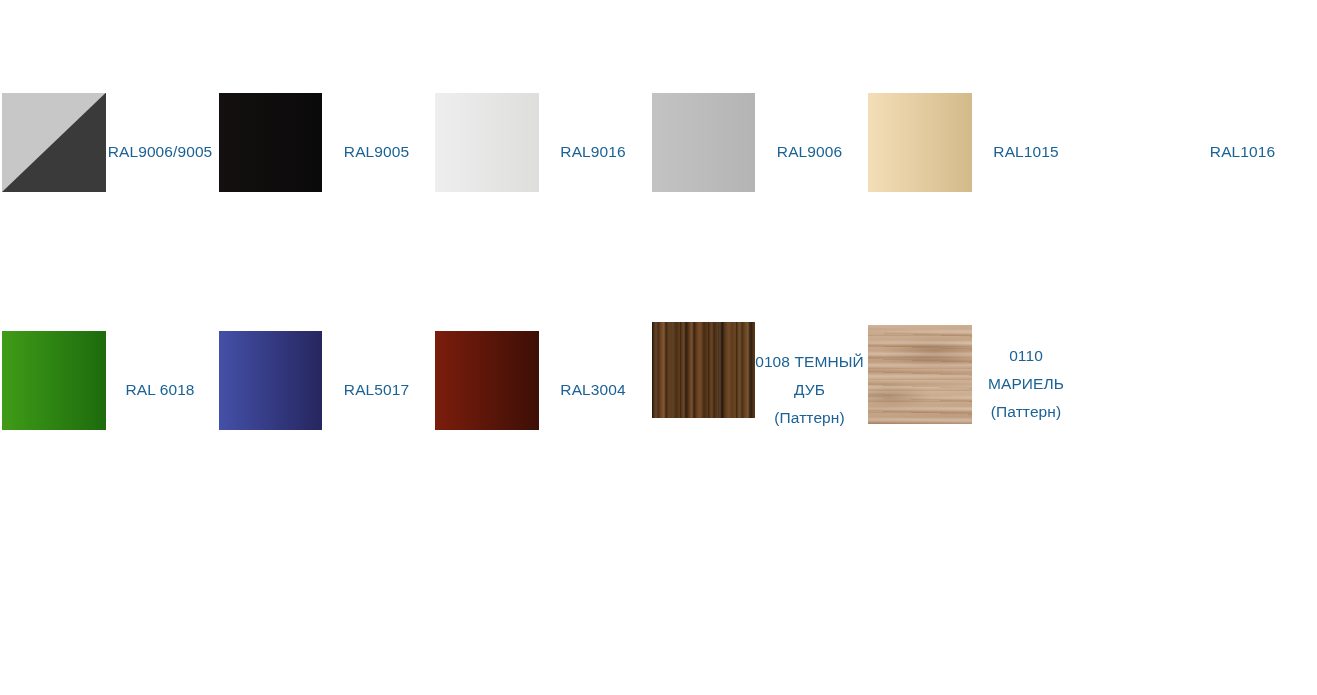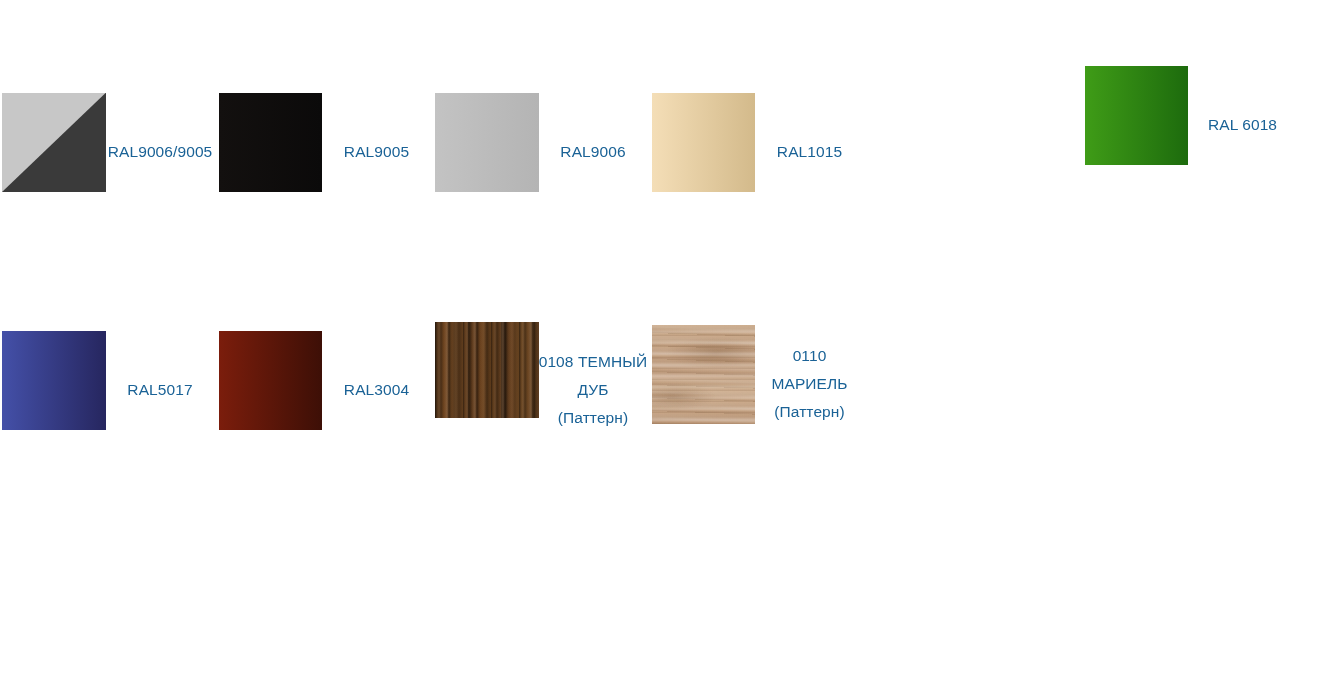--- a/index.html
+++ b/index.html
@@ -118,29 +118,34 @@
 <div id="swatch-grid">
     <div class="swatch-cell row-1">
       <div class="swatch-box diag"></div>
       <div class="swatch-label">RAL9006/9005</div>
     </div>
     <div class="swatch-cell row-1">
       <div class="swatch-box" style="background: linear-gradient(90deg, rgb(19, 16, 15) 0%, rgb(11, 10, 10) 100%);"></div>
       <div class="swatch-label">RAL9005</div>
     </div>
     <div class="swatch-cell row-1">
+      <div class="swatch-box" style="background: linear-gradient(90deg, rgb(238, 238, 238) 0%, rgb(222, 222, 221) 100%);"></div>
+      <div class="swatch-label">RAL9016</div>
+    </div>
+    <div class="swatch-cell row-1">
       <div class="swatch-box" style="background: linear-gradient(90deg, rgb(195, 195, 195) 0%, rgb(180, 180, 180) 100%);"></div>
       <div class="swatch-label">RAL9006</div>
     </div>
     <div class="swatch-cell row-1">
       <div class="swatch-box" style="background: linear-gradient(90deg, rgb(244, 222, 183) 0%, rgb(211, 186, 139) 100%);"></div>
       <div class="swatch-label">RAL1015</div>
     </div>
     <div class="swatch-cell row-1">
       <div class="swatch-box"></div>
+      <div class="swatch-label">RAL1016</div>
     </div>
     <div class="swatch-cell row-2">
       <div class="swatch-box" style="background: linear-gradient(90deg, rgb(63, 156, 23) 0%, rgb(29, 107, 13) 100%);"></div>
       <div class="swatch-label">RAL 6018</div>
     </div>
     <div class="swatch-cell row-2">
       <div class="swatch-box" style="background: linear-gradient(90deg, rgb(68, 80, 168) 0%, rgb(38, 38, 95) 100%);"></div>
       <div class="swatch-label">RAL5017</div>
     </div>
     <div class="swatch-cell row-2">

